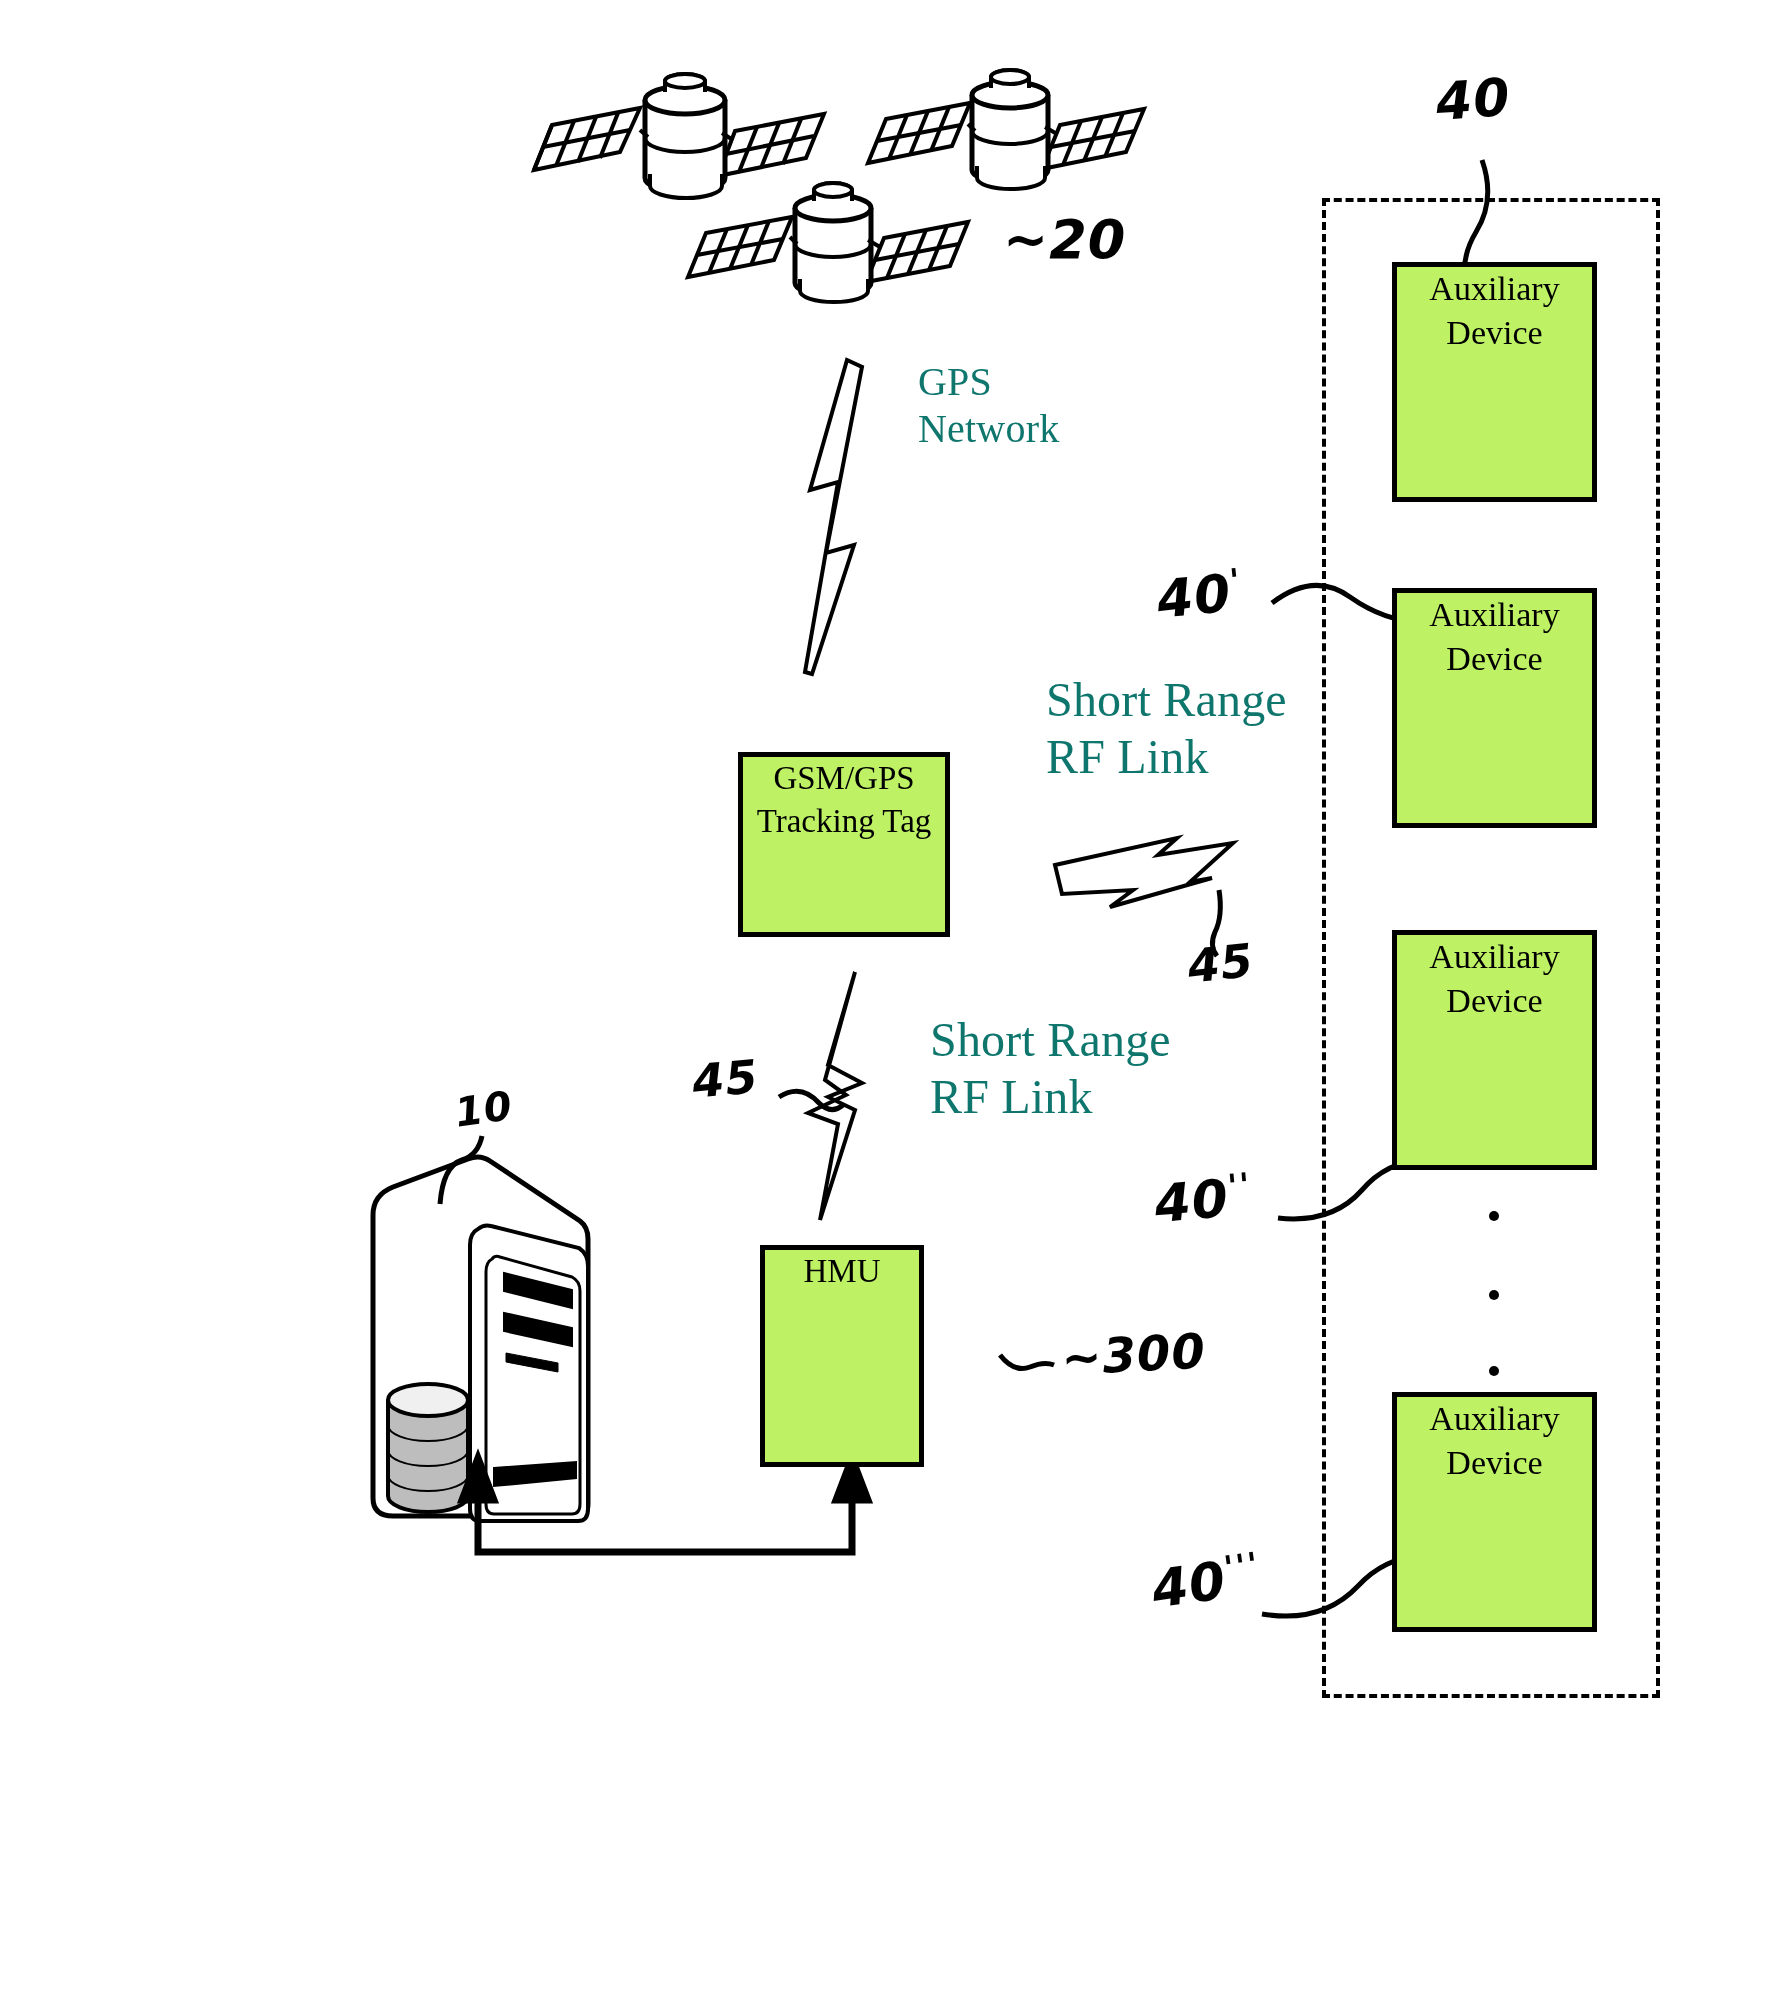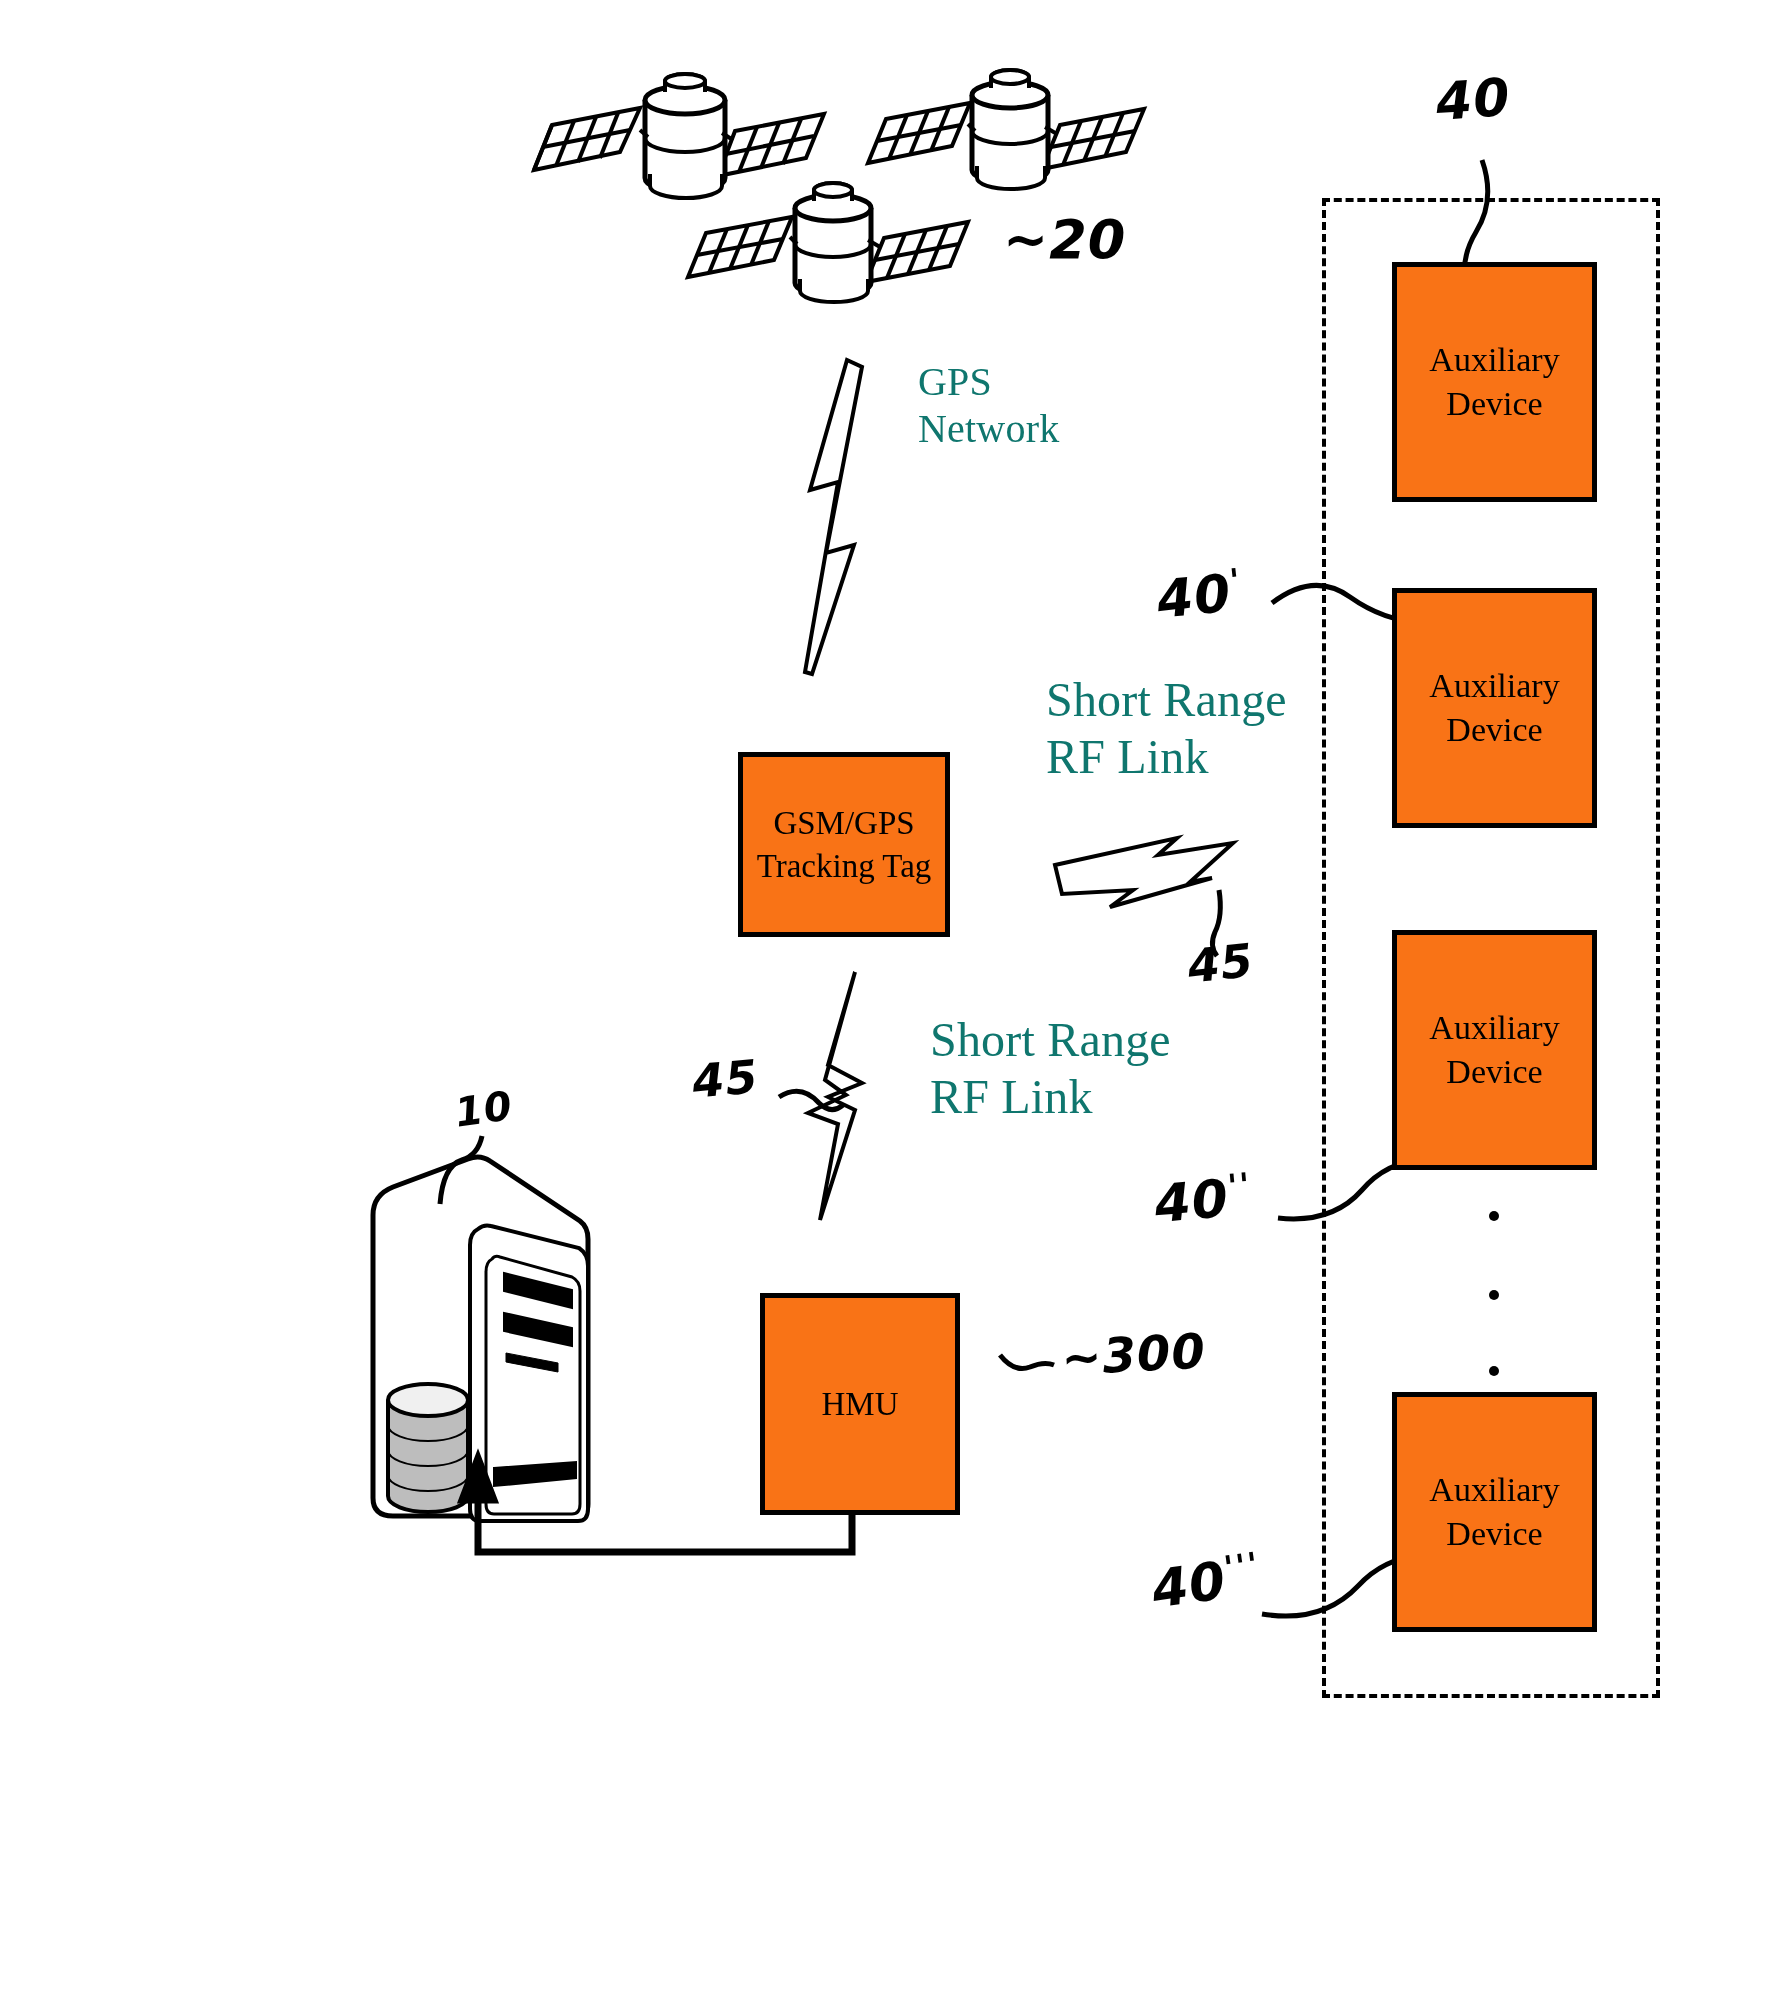--- a/index.html
+++ b/index.html
@@ -28,23 +28,23 @@
     white-space: pre-line;
     letter-spacing: 0.2px;
   }
   .label-lg  { font-size: 40px; }
   .label-md  { font-size: 48px; }
 
   
   .box {
     position: absolute;
     border: 5px solid #000;
-    background: #f97316;
+    background: #bef264;
     display: flex;
-    align-items: center;
+    align-items: flex-start;
     justify-content: center;
     box-sizing: border-box;
   }
   .box .box-text {
     font-family: "Liberation Serif", "DejaVu Serif", serif;
     font-size: 33px;
     text-align: center;
     line-height: 1.3;
     white-space: pre-line;
   }
@@ -235,21 +235,21 @@
 
   <div class="label label-md" style="left:930px; top:1012px;">Short Range
 RF Link</div>
 
 
   <div class="box" style="left:738px; top:752px; width:212px; height:185px;">
     <div class="box-text">GSM/GPS
 Tracking Tag</div>
   </div>
 
-  <div class="box" style="left:760px; top:1245px; width:200px; height:222px;margin-top:48px;">
+  <div class="box" style="left:760px; top:1245px; width:164px; height:222px;">
     <div class="box-text">HMU</div>
   </div>
 
   <div class="dashed-group" style="left:1322px; top:198px; width:338px; height:1500px;"></div>
 
   <div class="box aux-box" style="left:1392px; top:262px; width:205px; height:240px;">
     <div class="box-text">Auxiliary
 Device</div>
   </div>
 

